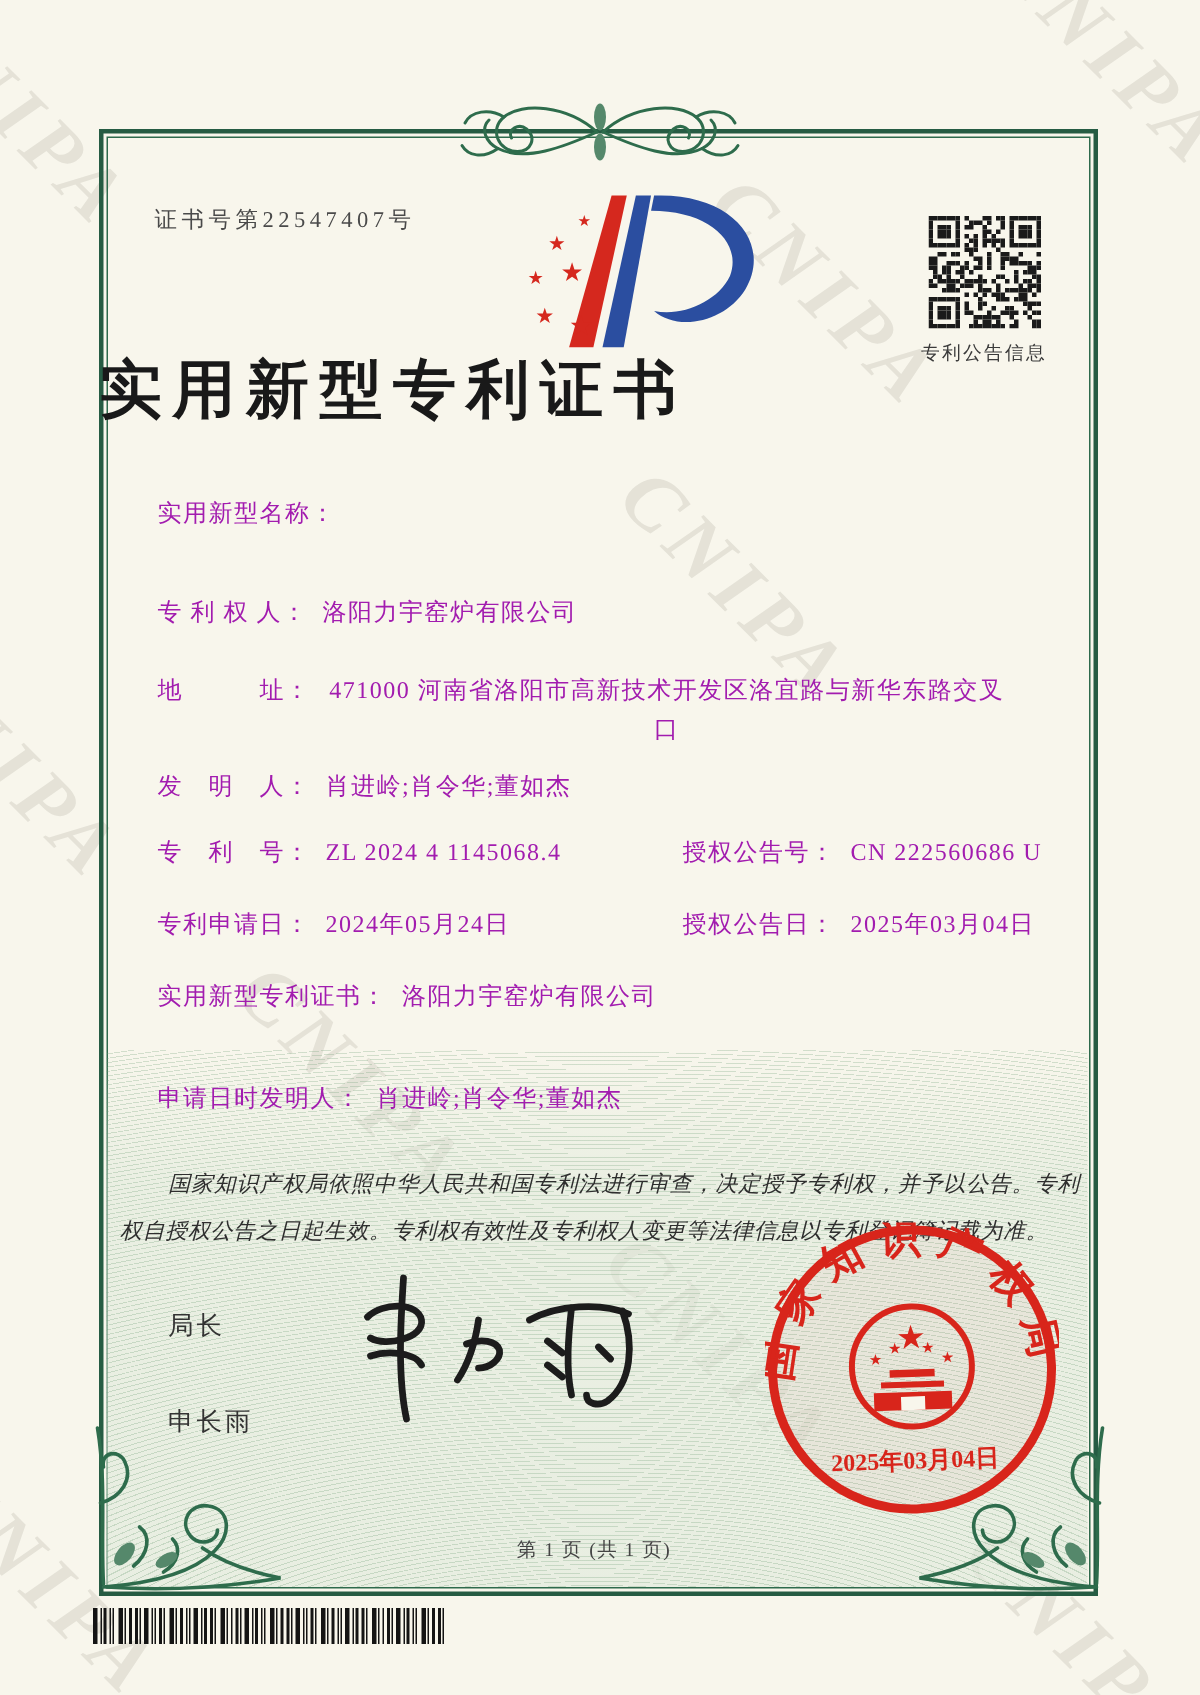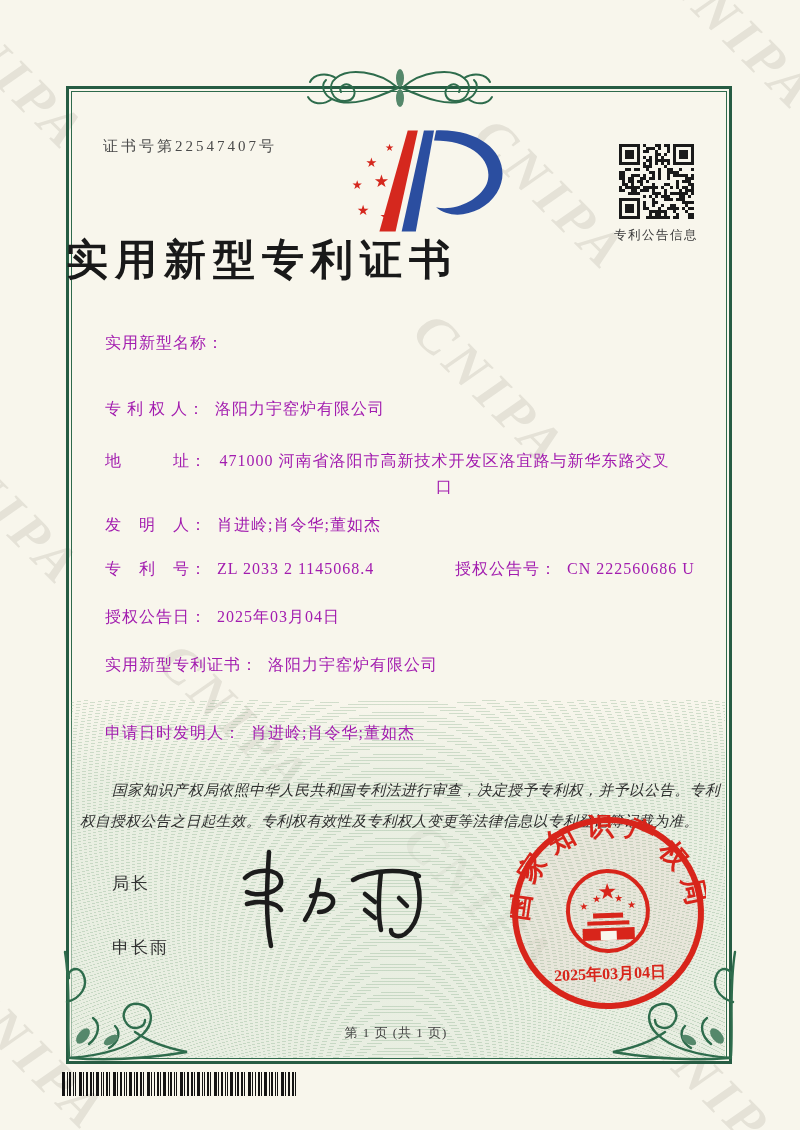--- a/index.html
+++ b/index.html
@@ -452,28 +452,32 @@
     <span class="lbl">地　　　址：</span>
     <span class="val wrap">471000 河南省洛阳市高新技术开发区洛宜路与新华东路交叉口</span>
   </div>
   <div class="abs row" style="top:512px">
     <span class="lbl">发　明　人：</span>
     <span class="val">肖进岭;肖令华;董如杰</span>
   </div>
   <div class="abs row" style="top:556px">
     <span class="cell cell-l">
       <span class="lbl">专　利　号：</span>
-      <span class="val">ZL 2033 2 1145068.4</span>
+      <span class="val">ZL 2024 4 1145068.4</span>
     </span>
     <span class="cell">
       <span class="lbl">授权公告号：</span>
       <span class="val">CN 222560686 U</span>
     </span>
   </div>
   <div class="abs row" style="top:604px">
+    <span class="cell cell-l">
+      <span class="lbl">专利申请日：</span>
+      <span class="val">2024年05月24日</span>
+    </span>
     <span class="cell">
       <span class="lbl">授权公告日：</span>
       <span class="val">2025年03月04日</span>
     </span>
   </div>
   <div class="abs row" style="top:652px">
     <span class="lbl">实用新型专利证书：</span>
     <span class="val">洛阳力宇窑炉有限公司</span>
   </div>
   <div class="abs row" style="top:720px">

